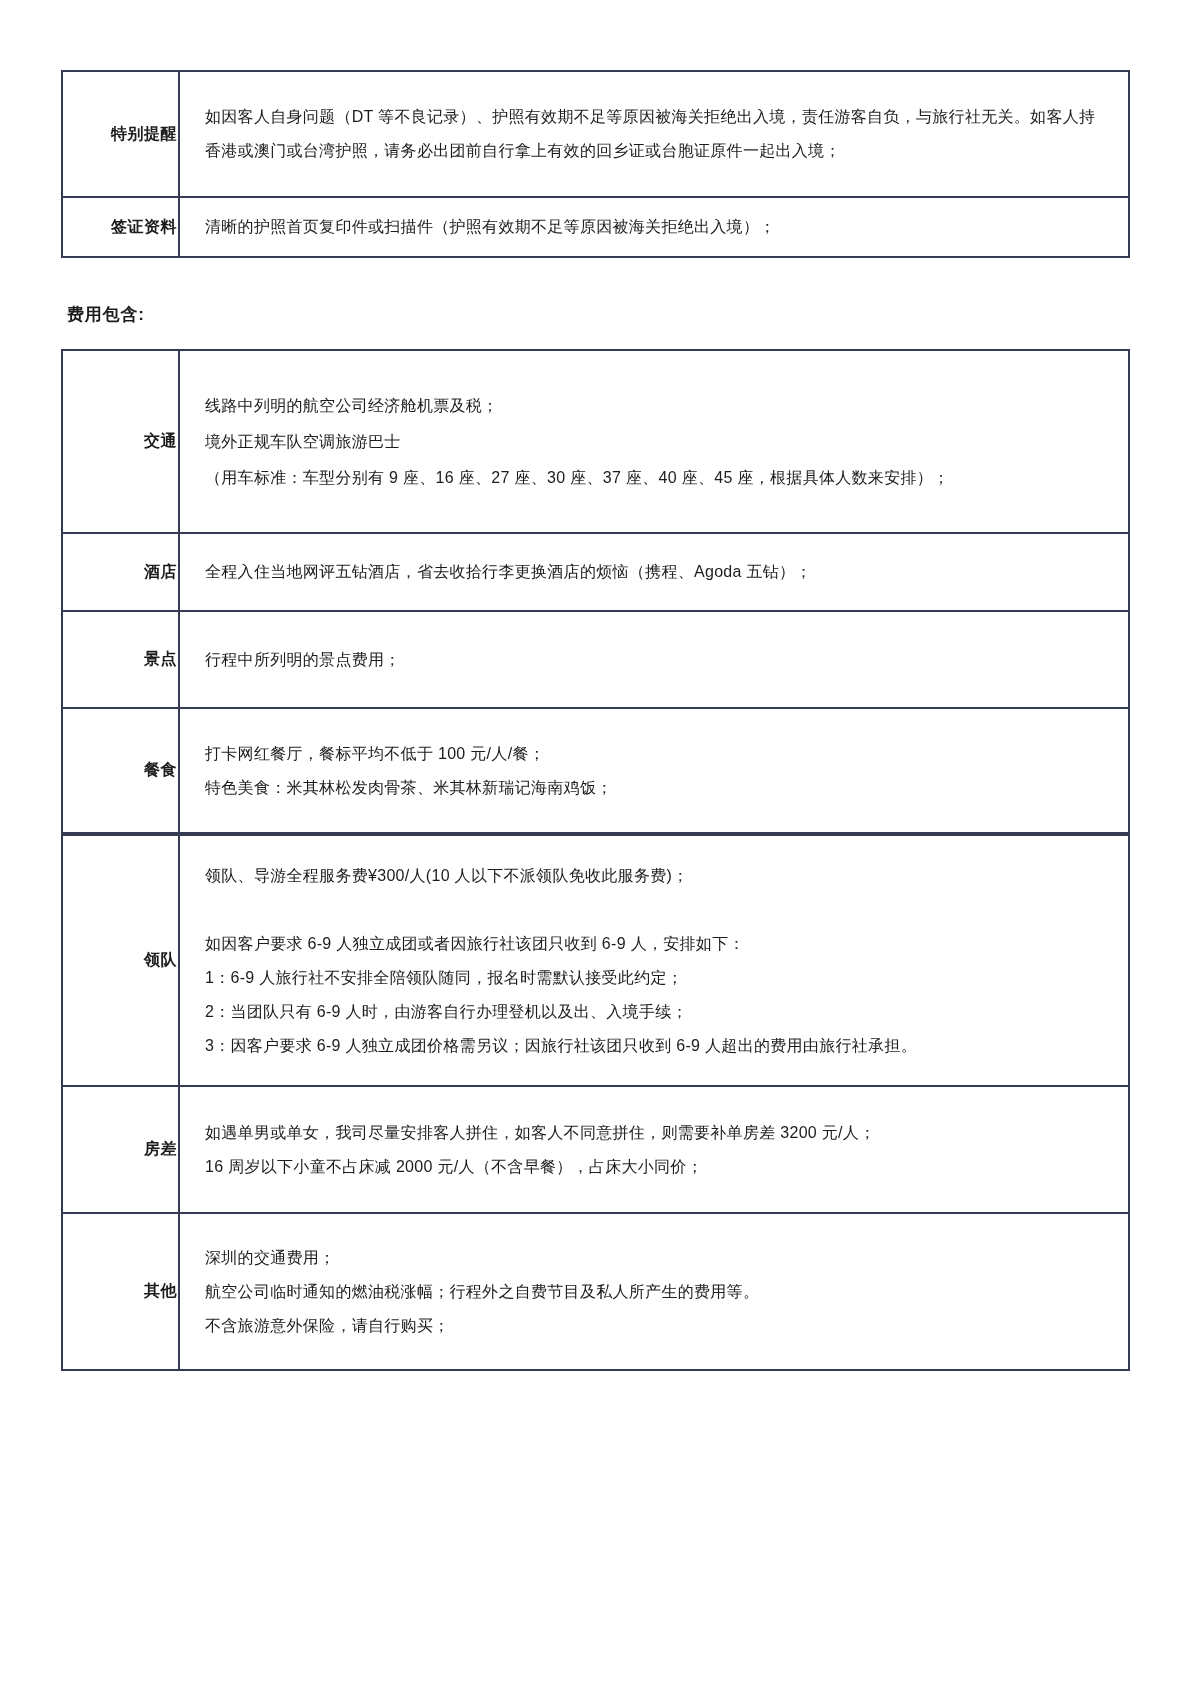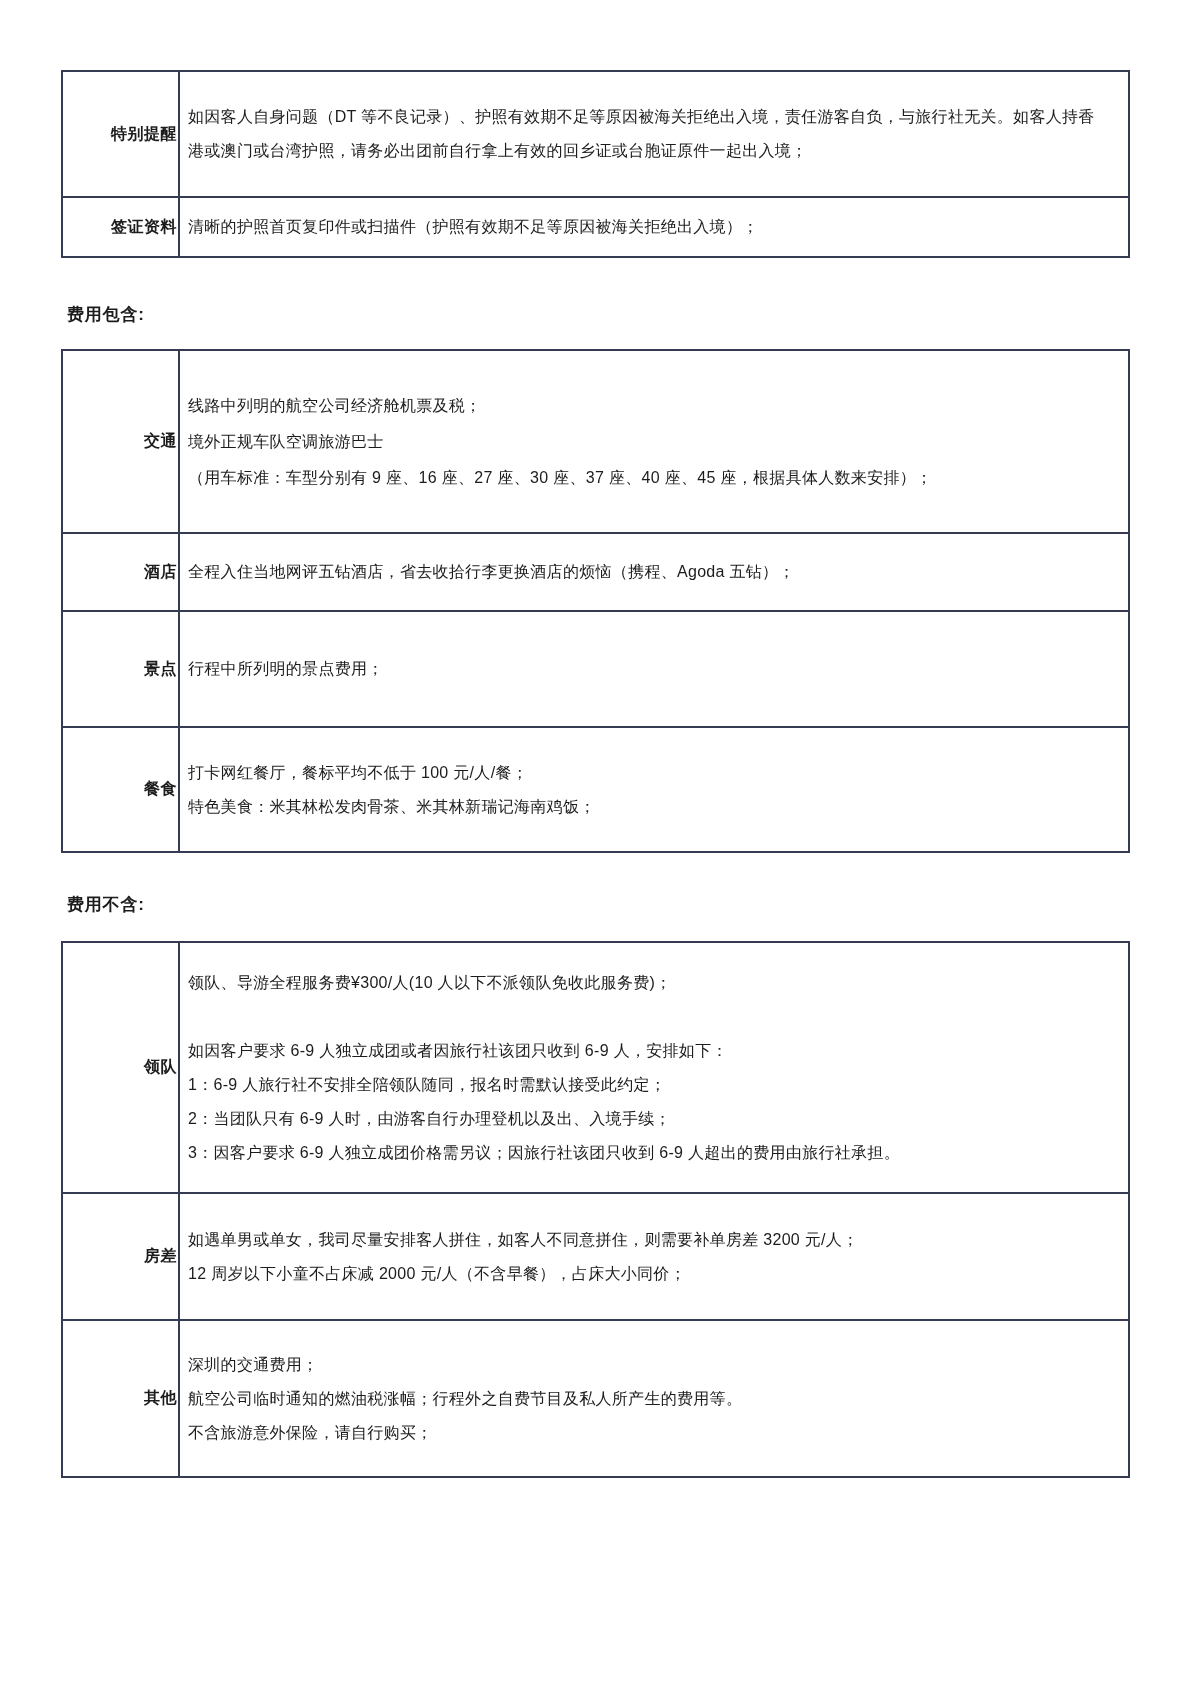--- a/index.html
+++ b/index.html
@@ -30,21 +30,21 @@
     vertical-align:middle;
   }
   td.label-cell{
     width:113px;
     text-align:right;
     font-weight:bold;
     font-size:16px;
     letter-spacing:0.5px;
   }
   td.content-cell{
-    padding:12px 28px 12px 8px;
+    padding:12px 28px 12px 25px;
     font-size:16px;
     margin-left:36px;
   }
   .content-cell p{
     margin:0;
     line-height:34px;
     letter-spacing:0.3px;
   }
   #table-included tr:nth-child(1) .content-cell p{margin:2px 0;}
   .content-cell p.blank::before{content:"\00a0";}
@@ -55,21 +55,21 @@
     letter-spacing:0.8px;
     margin:45px 0 23px 6px;
     color:var(--text-color);
   }
   .h-excluded{margin-top:40px !important;margin-bottom:25px !important;}
   
   #table-notice  tr:nth-child(1){height:126px;}
   #table-notice  tr:nth-child(2){height:58px;}
   #table-included tr:nth-child(1){height:183px;}
   #table-included tr:nth-child(2){height:78px;}
-  #table-included tr:nth-child(3){height:116px;}
+  #table-included tr:nth-child(3){height:97px;}
   #table-included tr:nth-child(4){height:125px;}
   #table-excluded tr:nth-child(1){height:251px;}
   #table-excluded tr:nth-child(2){height:127px;}
   #table-excluded tr:nth-child(3){height:157px;}
 </style>
 </head>
 <body>
 
 <div class="page">
 
@@ -117,40 +117,39 @@
         <tr>
           <td class="label-cell">餐食</td>
           <td class="content-cell">
             <p>打卡网红餐厅，餐标平均不低于 100 元/人/餐；</p>
             <p>特色美食：米其林松发肉骨茶、米其林新瑞记海南鸡饭；</p>
           </td>
         </tr>
       </tbody>
     </table>
 
-  <h2 class="section-heading h-excluded">费用不含:</h2>
 
   <table class="doc-table" id="table-excluded">
       <tbody>
         <tr>
           <td class="label-cell">领队</td>
           <td class="content-cell">
             <p>领队、导游全程服务费¥300/人(10 人以下不派领队免收此服务费)；</p>
             <p class="blank"></p>
             <p>如因客户要求 6-9 人独立成团或者因旅行社该团只收到 6-9 人，安排如下：</p>
             <p>1：6-9 人旅行社不安排全陪领队随同，报名时需默认接受此约定；</p>
             <p>2：当团队只有 6-9 人时，由游客自行办理登机以及出、入境手续；</p>
             <p>3：因客户要求 6-9 人独立成团价格需另议；因旅行社该团只收到 6-9 人超出的费用由旅行社承担。</p>
           </td>
         </tr>
         <tr>
           <td class="label-cell">房差</td>
           <td class="content-cell">
             <p>如遇单男或单女，我司尽量安排客人拼住，如客人不同意拼住，则需要补单房差 3200 元/人；</p>
-            <p>12 周岁以下小童不占床减 2000 元/人（不含早餐），占床大小同价；</p>
+            <p>16 周岁以下小童不占床减 2000 元/人（不含早餐），占床大小同价；</p>
           </td>
         </tr>
         <tr>
           <td class="label-cell">其他</td>
           <td class="content-cell">
             <p>深圳的交通费用；</p>
             <p>航空公司临时通知的燃油税涨幅；行程外之自费节目及私人所产生的费用等。</p>
             <p class="bold">不含旅游意外保险，请自行购买；</p>
           </td>
         </tr>

